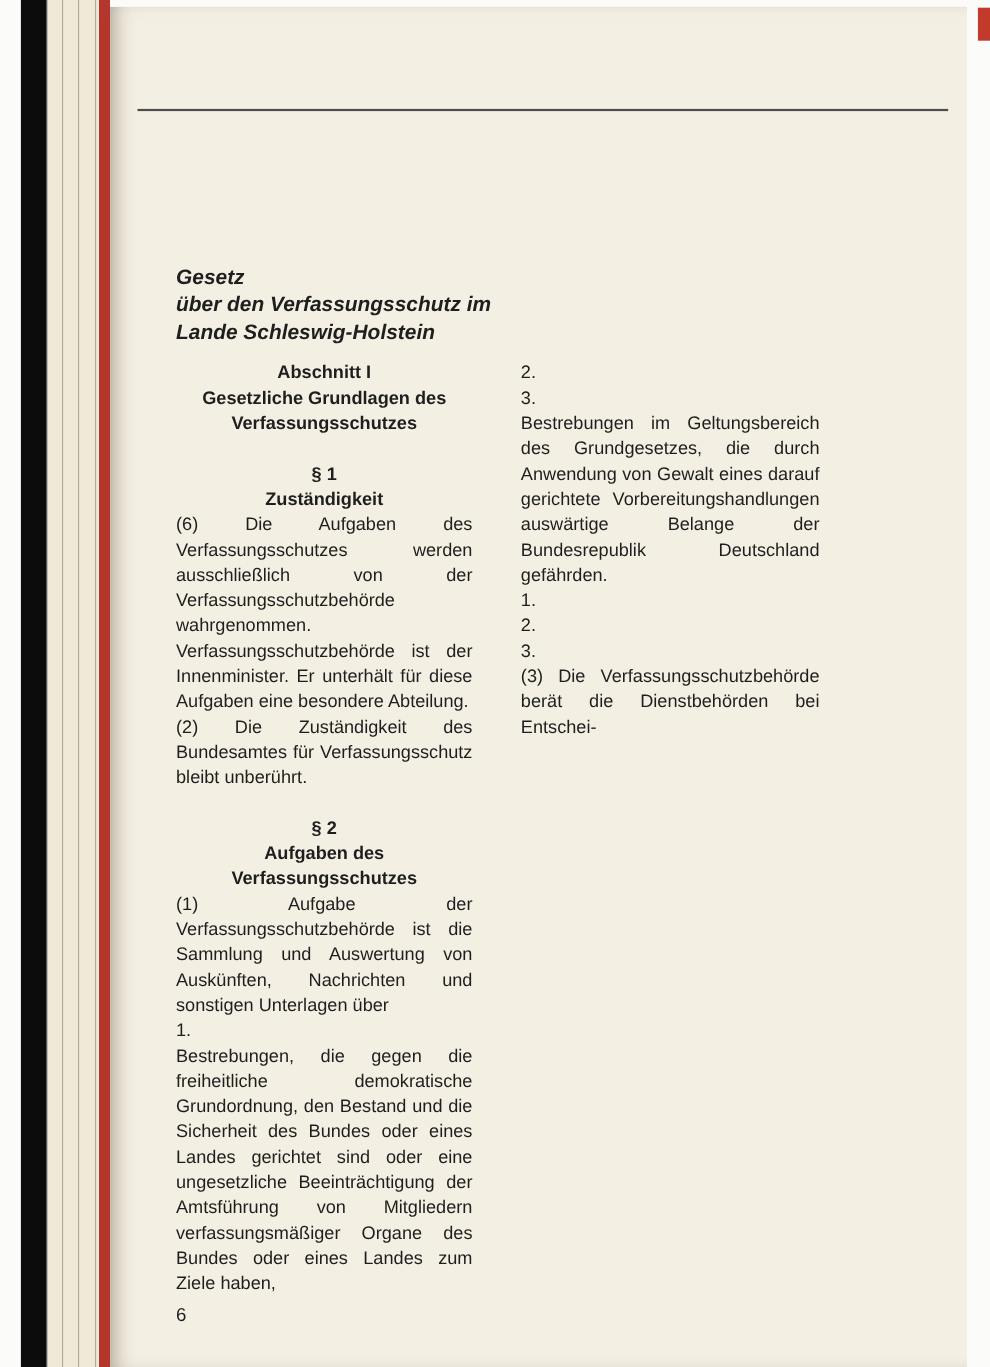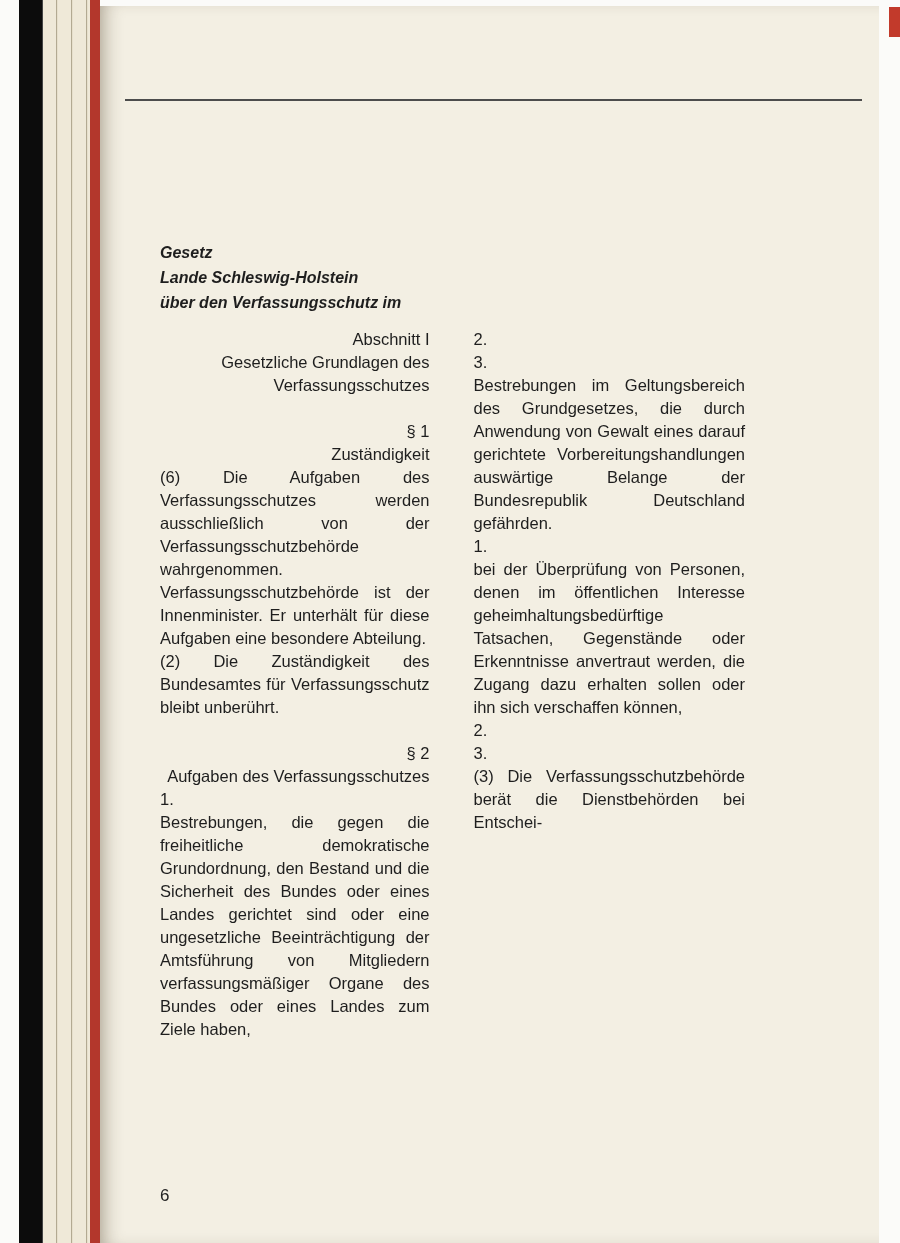--- a/index.html
+++ b/index.html
@@ -63,43 +63,43 @@
     position: absolute;
     left: 60px; top: 234px;
     width: 585px;
     color: #1e1e1e;
     font-size: 16.5px;
     line-height: 23px;
   }
   .title {
     font-weight: 700;
     font-style: italic;
-    font-size: 16px;
+    font-size: 19px;
     line-height: 25px;
     margin-bottom: 13px;
   }
   .columns {
     display: flex;
     gap: 44px;
     align-items: flex-start;
   }
   .col {
     width: 270px;
   }
   .col-right {
     width: 272px;
   }
   .block {
     text-align: justify;
     hyphens: auto;
   }
   .block-heading {
-    font-weight: 400;
+    font-weight: 700;
     white-space: pre-line;
-    text-align: right;
+    text-align: center;
   }
   .block-num {
     text-align: left;
   }
   .spaced {
     margin-top: 23px;
   }
   .page-number {
     position: absolute;
     left: 60px; top: 1180px;
@@ -114,44 +114,44 @@
 <div class="page-edges"></div>
 <div class="red-strip"></div>
 <div class="red-mark"></div>
 
 <div class="page">
   <div class="top-rule"></div>
 
   <div class="content">
     <div class="title" id="doc-title">
         <div>Gesetz</div>
+        <div>über den Verfassungsschutz im</div>
         <div>Lande Schleswig-Holstein</div>
-        <div>über den Verfassungsschutz im</div>
       </div>
 
     <div class="columns">
       <div class="col" id="col-left">
           <div class="block block-heading">Abschnitt I
 Gesetzliche Grundlagen des
 Verfassungsschutzes</div>
           <div class="block block-heading spaced">§ 1
 Zuständigkeit</div>
           <div class="block block-para">(6) Die Aufgaben des Verfassungsschutzes werden ausschließlich von der Verfassungsschutzbehörde wahrgenommen. Verfassungsschutzbehörde ist der Innenminister. Er unterhält für diese Aufgaben eine besondere Abteilung.</div>
           <div class="block block-para">(2) Die Zuständigkeit des Bundesamtes für Verfassungsschutz bleibt unberührt.</div>
           <div class="block block-heading spaced">§ 2
 Aufgaben des Verfassungsschutzes</div>
+          <div class="block block-para">(1) Aufgabe der Verfassungsschutzbehörde ist die Sammlung und Auswertung von Auskünften, Nachrichten und sonstigen Unterlagen über</div>
           <div class="block block-num">1.</div>
           <div class="block block-para">Bestrebungen, die gegen die freiheitliche demokratische Grundordnung, den Bestand und die Sicherheit des Bundes oder eines Landes gerichtet sind oder eine ungesetzliche Beeinträchtigung der Amtsführung von Mitgliedern verfassungsmäßiger Organe des Bundes oder eines Landes zum Ziele haben,</div>
         </div>
       <div class="col col-right" id="col-right">
           <div class="block block-num">2.</div>
           <div class="block block-num">3.</div>
           <div class="block block-para">Bestrebungen im Geltungsbereich des Grundgesetzes, die durch Anwendung von Gewalt eines darauf gerichtete Vorbereitungshandlungen auswärtige Belange der Bundesrepublik Deutschland gefährden.</div>
           <div class="block block-num">1.</div>
-          <div class="block block-para">bei der Überprüfung von Personen, denen im öffentlichen Interesse geheimhaltungsbedürftige Tatsachen, Gegenstände oder Erkenntnisse anvertraut werden, die Zugang dazu erhalten sollen oder ihn sich verschaffen können,</div>
           <div class="block block-num">2.</div>
           <div class="block block-num">3.</div>
           <div class="block block-para">(3) Die Verfassungsschutzbehörde berät die Dienstbehörden bei Entschei-</div>
         </div>
     </div>
   </div>
 
   <div class="page-number">6</div>
 </div>
 

